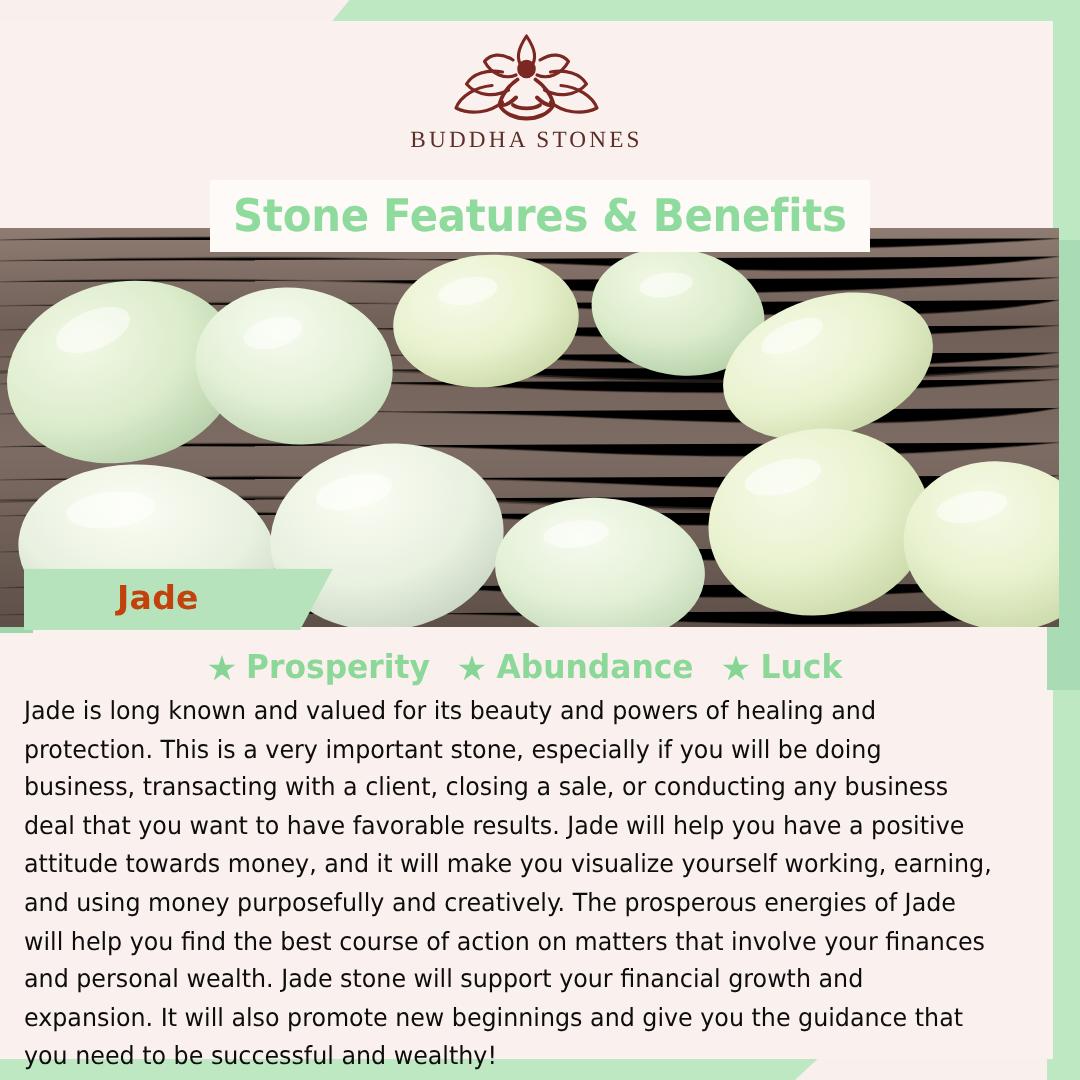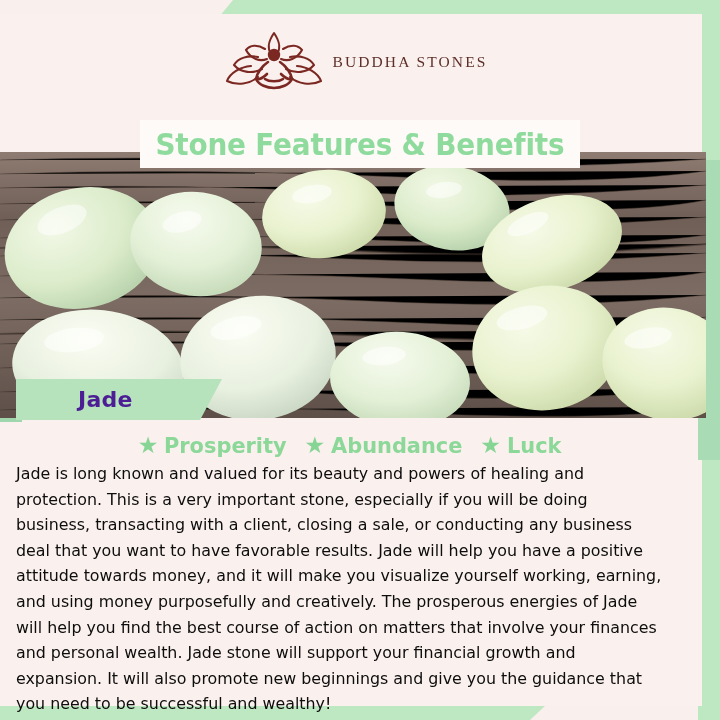--- a/index.html
+++ b/index.html
@@ -43,21 +43,21 @@
 
   
   .page{
     position:absolute; left:0; top:14px; width:702px; height:692px;
     background:#faf0ed; z-index:2;
   }
 
   
   .logo-wrap{
     position:absolute; left:0; top:14px; width:702px; height:94px;
-    display:flex; align-items:center;
+    display:flex; flex-direction:column; align-items:center;
     justify-content:center; z-index:6;
   }
   .logo-mark{ width:118px; height:64px; display:block; }
   .logo-text{
     font-family:"Liberation Serif", serif;
     font-size:15.5px; letter-spacing:2.1px; color:#5d2f29;
     margin-top:1px;
   }
 
   
@@ -83,21 +83,21 @@
 
   
   .jade-band{
     position:absolute; left:16px; top:379px; width:206px; height:41px;
     background:#b6e2bc; z-index:5;
     clip-path:polygon(0 0, 100% 0, calc(100% - 22px) 100%, 0 100%);
     display:flex; align-items:center;
   }
   .jade-text{
     font-family:"DejaVu Sans", sans-serif;
-    font-weight:bold; font-size:22px; color:#4c1d95;
+    font-weight:bold; font-size:22px; color:#c2410c;
     margin-left:62px; letter-spacing:0.2px;
   }
 
   
   .keywords{
     position:absolute; left:0; top:430px; width:702px; height:30px;
     display:flex; align-items:center; justify-content:center;
     gap:11px; z-index:6;
   }
   .kw{ display:flex; align-items:center; gap:6px; }

